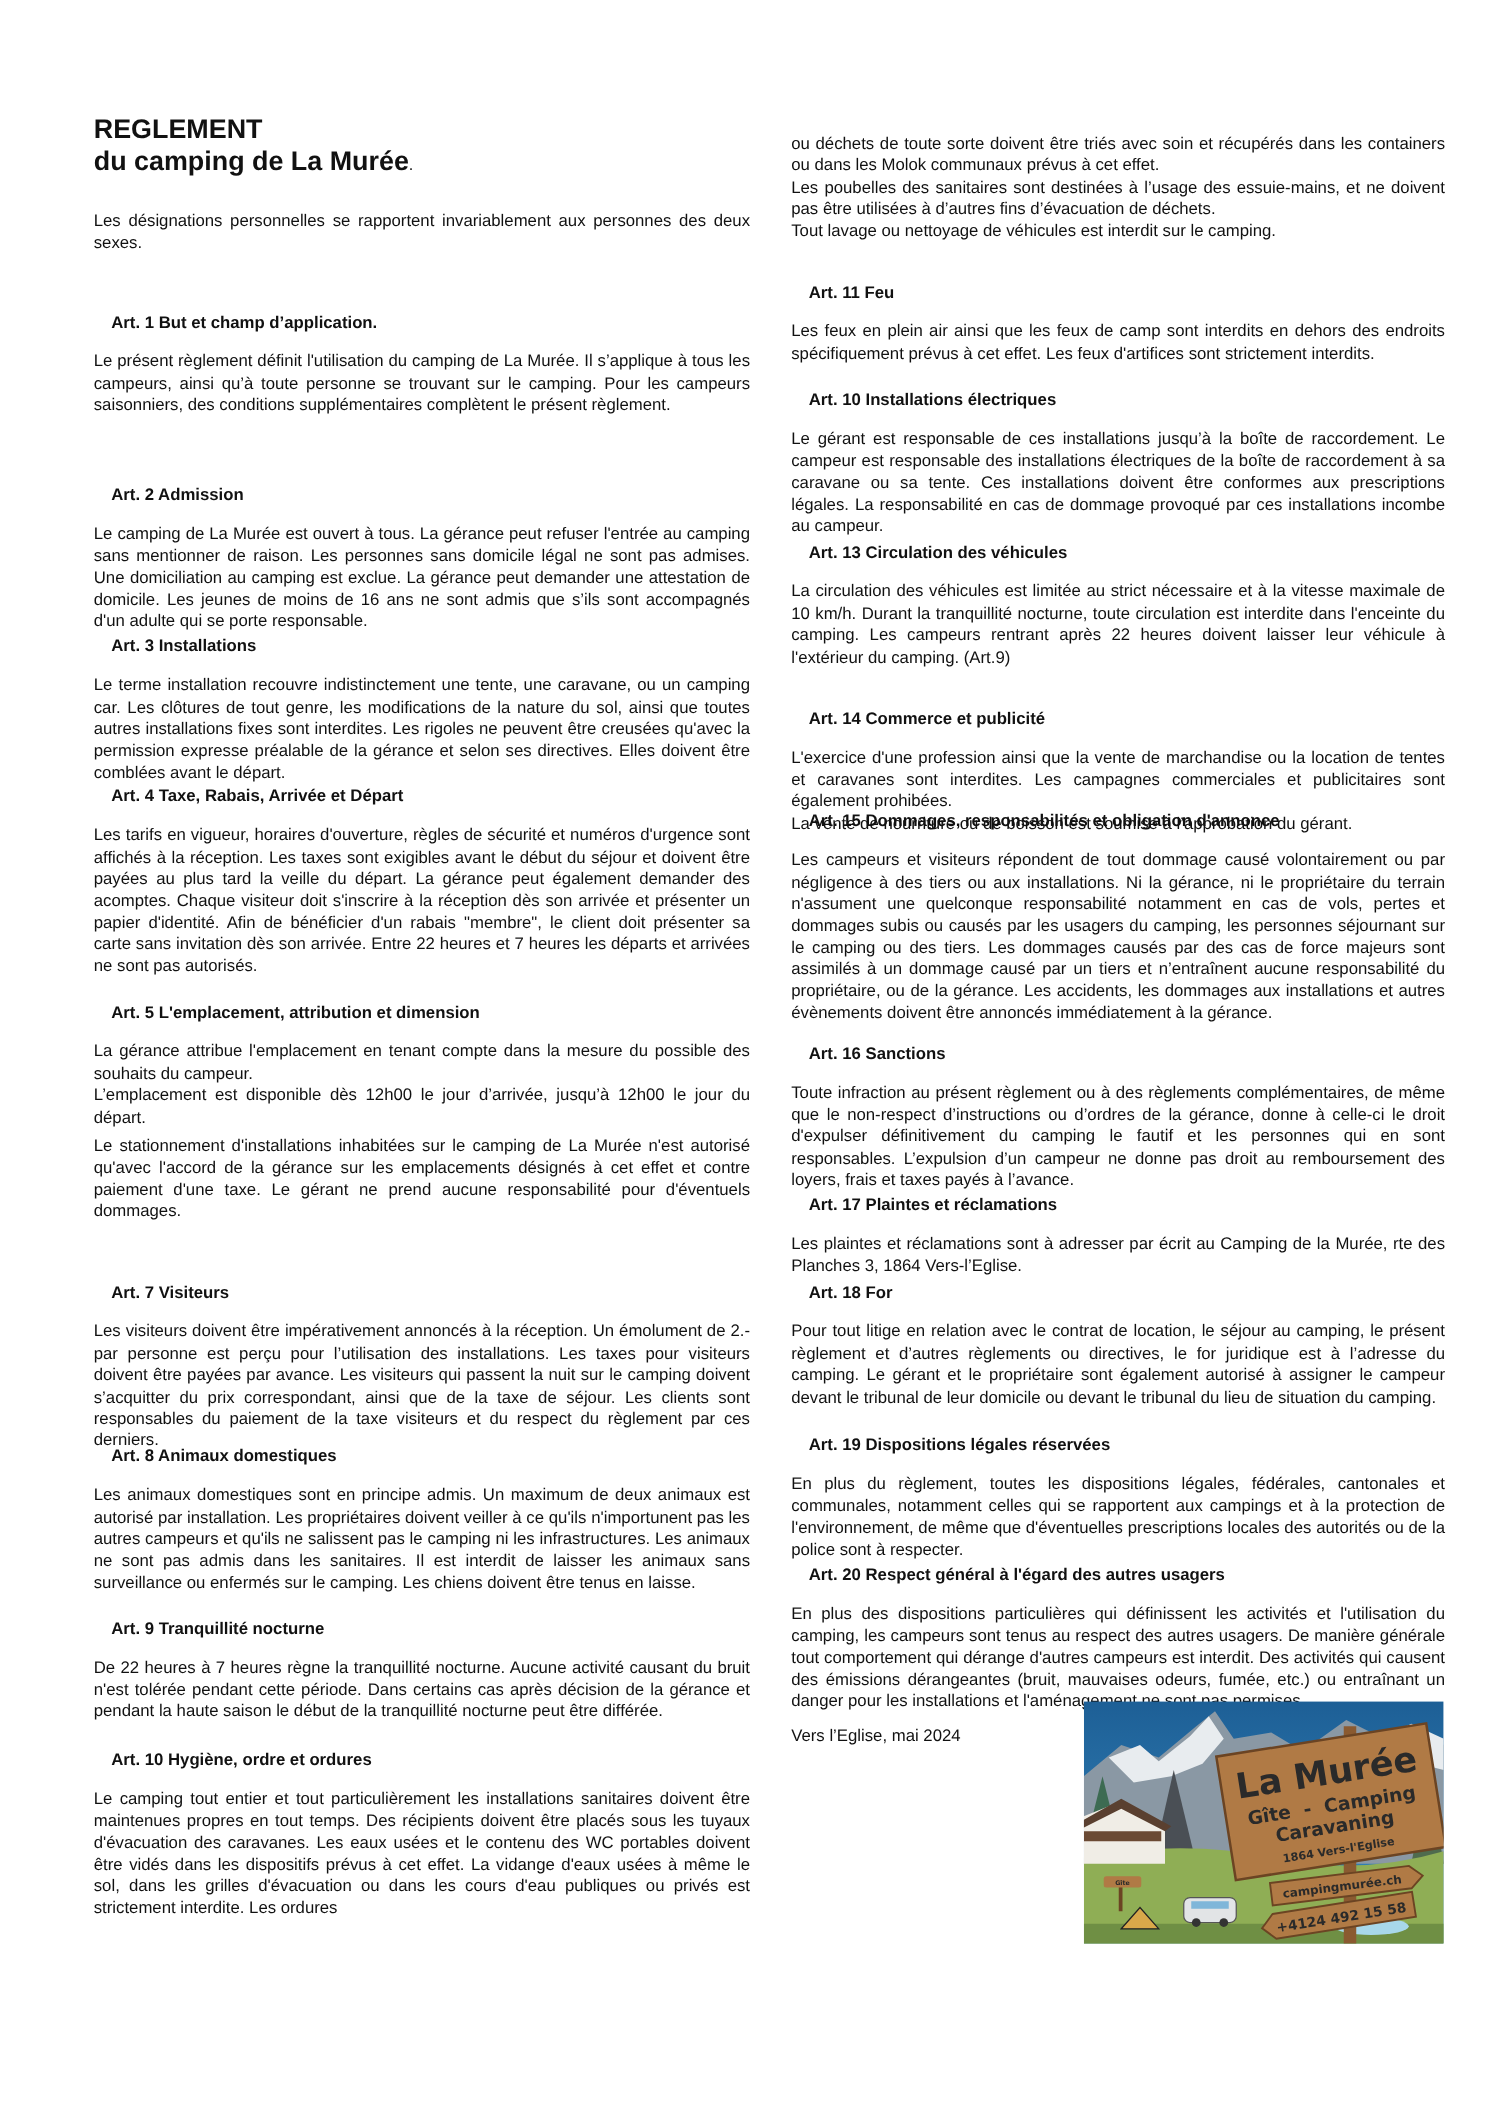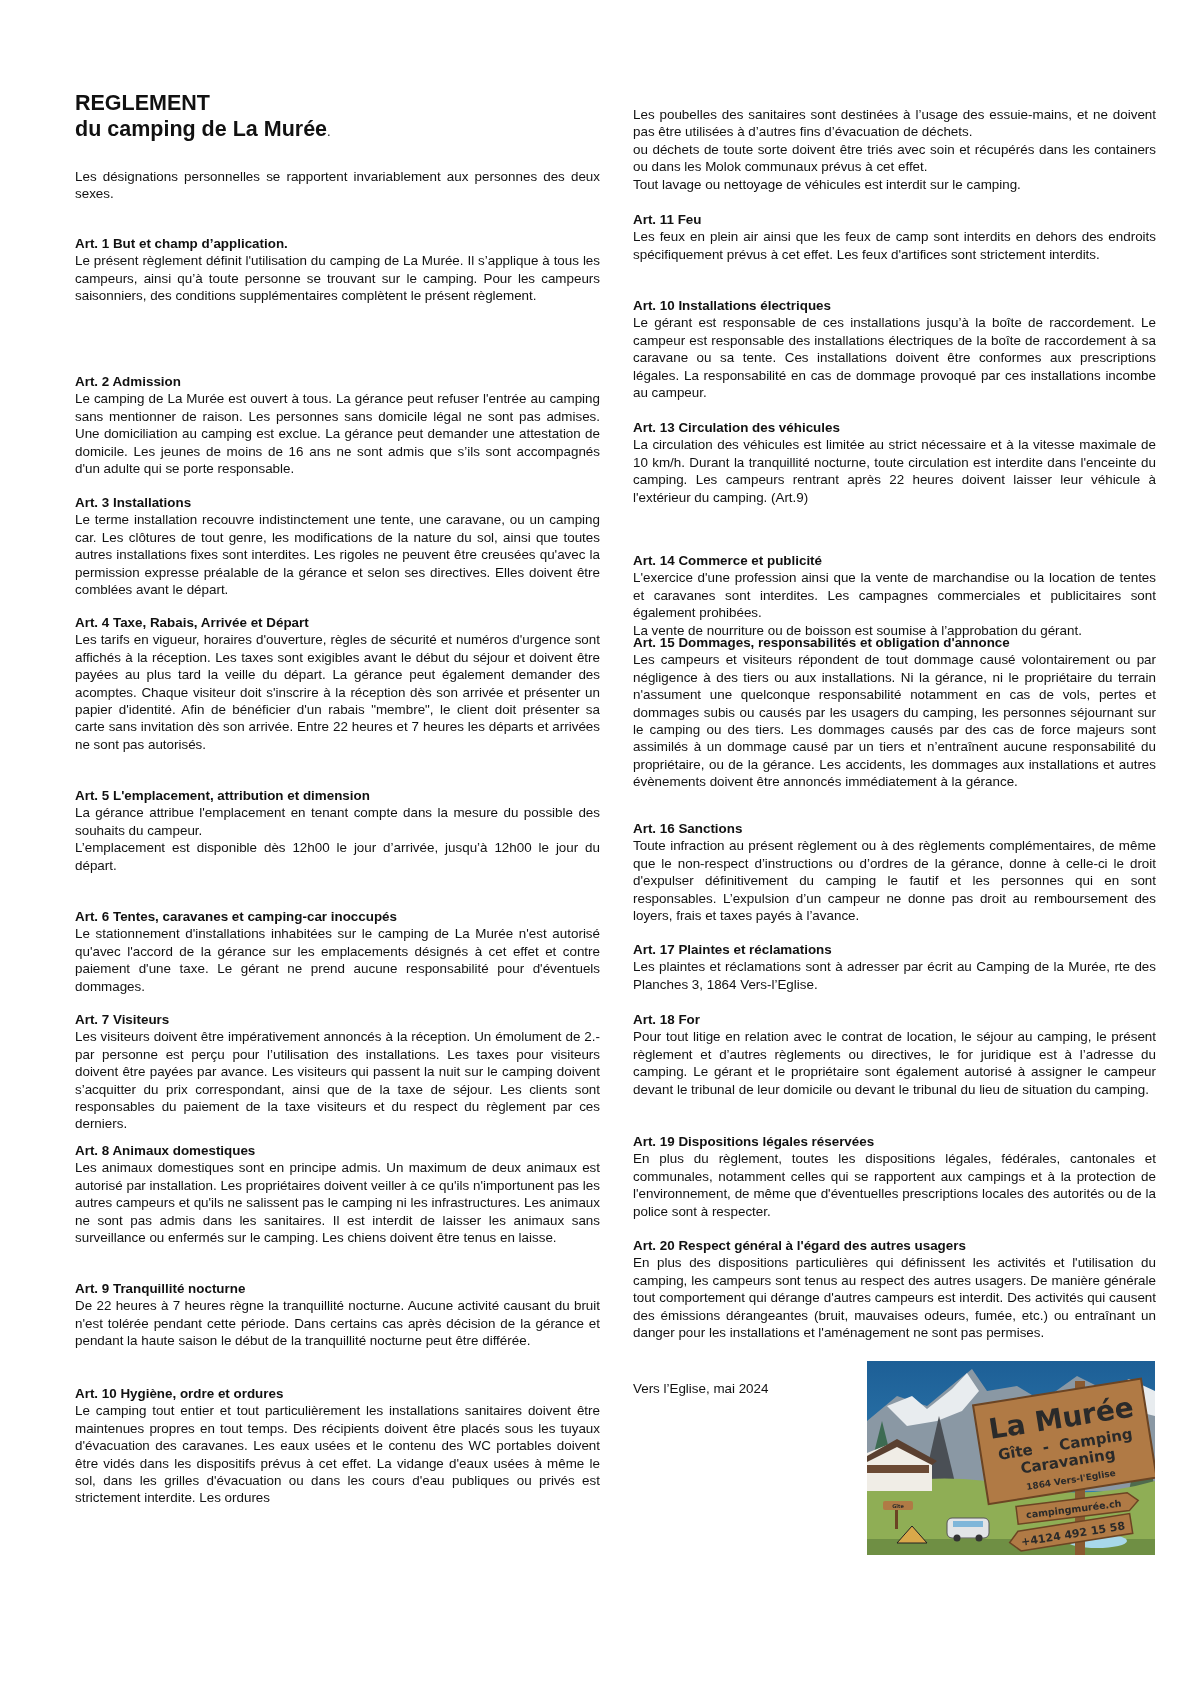--- a/index.html
+++ b/index.html
@@ -6,21 +6,21 @@
   body { width: 1200px; height: 1696px; position: relative; overflow: hidden;
          font-family: "Liberation Sans", sans-serif; color: #111; }
   .col { position: absolute; top: 0; font-size: 13.4px; line-height: 17.4px; text-align: justify; }
   .col-left { left: 75px; width: 525px; }
   .col-right { left: 633px; width: 523px; }
   .title-block { position: absolute; left: 75px; width: 525px; top: 91px; text-align: left; font-weight: bold; }
   .title-1 { font-size: 21.5px; line-height: 25px; }
   .title-2 { font-size: 21.5px; line-height: 26px; }
   .title-2 .dot { font-size: 13px; font-weight: normal; }
   .para { margin: 0; }
-  .art-h { font-weight: bold; margin: 0; }
+  .art-h { font-weight: bold; margin: 14px; }
   .art-p { margin: 0; }
   .strong-line { font-weight: bold; }
   .sig { position: absolute; left: 633px; top: 1381px; font-size: 13.4px; }
   .logo { position: absolute; left: 867px; top: 1361px; width: 288px; height: 194px; overflow: hidden; }
 </style>
 </head>
 <body>
 
 <div class="title-block">
   <div class="title-1">REGLEMENT</div>
@@ -50,21 +50,20 @@
     <p class="art-p">Les tarifs en vigueur, horaires d'ouverture, règles de sécurité et numéros d'urgence sont affichés à la réception. Les taxes sont exigibles avant le début du séjour et doivent être payées au plus tard la veille du départ. La gérance peut également demander des acomptes. Chaque visiteur doit s'inscrire à la réception dès son arrivée et présenter un papier d'identité. Afin de bénéficier d'un rabais "membre", le client doit présenter sa carte sans invitation dès son arrivée. Entre 22 heures et 7 heures les départs et arrivées ne sont pas autorisés.</p>
   </div>
 
   <div style="position:absolute;top:787px;width:525px;">
     <p class="art-h">Art. 5 L'emplacement, attribution et dimension</p>
     <p class="art-p">La gérance attribue l'emplacement en tenant compte dans la mesure du possible des souhaits du campeur.</p>
     <p class="art-p">L’emplacement est disponible dès 12h00 le jour d’arrivée, jusqu’à 12h00 le jour du départ.</p>
   </div>
 
   <div style="position:absolute;top:908px;width:525px;">
-    <p class="art-h">Art. 6 Tentes, caravanes et camping-car inoccupés</p>
     <p class="art-p">Le stationnement d'installations inhabitées sur le camping de La Murée n'est autorisé qu'avec l'accord de la gérance sur les emplacements désignés à cet effet et contre paiement d'une taxe. Le gérant ne prend aucune responsabilité pour d'éventuels dommages.</p>
   </div>
 
   <div style="position:absolute;top:1011px;width:525px;">
     <p class="art-h">Art. 7 Visiteurs</p>
     <p class="art-p">Les visiteurs doivent être impérativement annoncés à la réception. Un émolument de 2.- par personne est perçu pour l’utilisation des installations. Les taxes pour visiteurs doivent être payées par avance. Les visiteurs qui passent la nuit sur le camping doivent s’acquitter du prix correspondant, ainsi que de la taxe de séjour.  Les clients sont responsables du paiement de la taxe visiteurs et du respect du règlement par ces derniers.</p>
   </div>
 
   <div style="position:absolute;top:1142px;width:525px;">
     <p class="art-h">Art. 8 Animaux domestiques</p>
@@ -77,22 +76,22 @@
   </div>
 
   <div style="position:absolute;top:1385px;width:525px;">
     <p class="art-h">Art. 10 Hygiène, ordre et ordures</p>
     <p class="art-p">Le camping tout entier et tout particulièrement les installations sanitaires doivent être maintenues propres en tout temps. Des récipients doivent être placés sous les tuyaux d'évacuation des caravanes. Les eaux usées et le contenu des WC portables doivent être vidés dans les dispositifs prévus à cet effet. La vidange d'eaux usées à même le sol, dans les grilles d'évacuation ou dans les cours d'eau publiques ou privés est strictement interdite. Les ordures</p>
   </div>
 </div>
 
 <div class="col col-right">
   <div style="position:absolute;top:106px;width:523px;">
+    <p class="art-p">ou déchets de toute sorte doivent être triés avec soin et récupérés dans les containers ou dans les Molok communaux prévus à cet effet.</p>
     <p class="art-p">Les poubelles des sanitaires sont destinées à l’usage des essuie-mains, et ne doivent pas être utilisées à d’autres fins d’évacuation de déchets.</p>
-    <p class="art-p">ou déchets de toute sorte doivent être triés avec soin et récupérés dans les containers ou dans les Molok communaux prévus à cet effet.</p>
     <p class="art-p">Tout lavage ou nettoyage de véhicules est interdit sur le camping.</p>
   </div>
 
   <div style="position:absolute;top:211px;width:523px;">
     <p class="art-h">Art. 11 Feu</p>
     <p class="art-p">Les feux en plein air ainsi que les feux de camp sont interdits en dehors des endroits spécifiquement prévus à cet effet. Les feux d'artifices sont strictement interdits.</p>
   </div>
 
   <div style="position:absolute;top:297px;width:523px;">
     <p class="art-h">Art. 10 Installations électriques</p>

